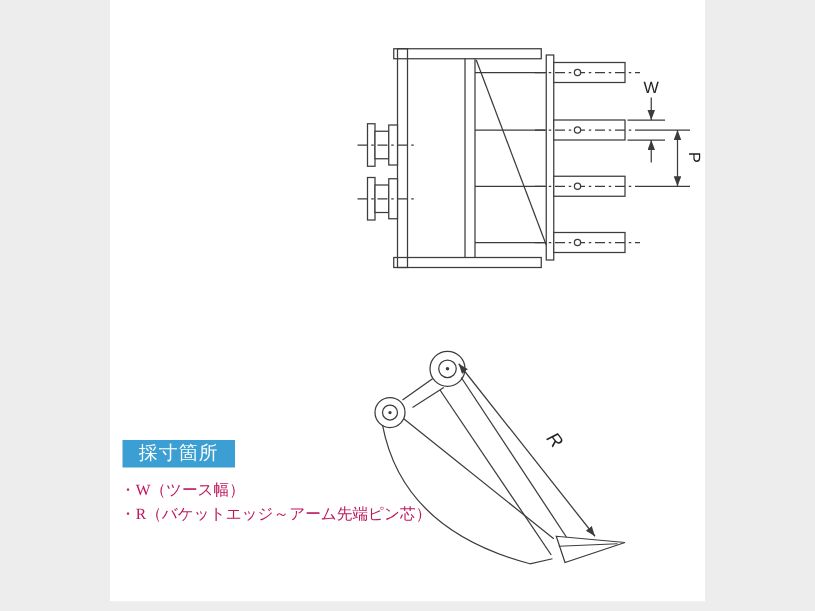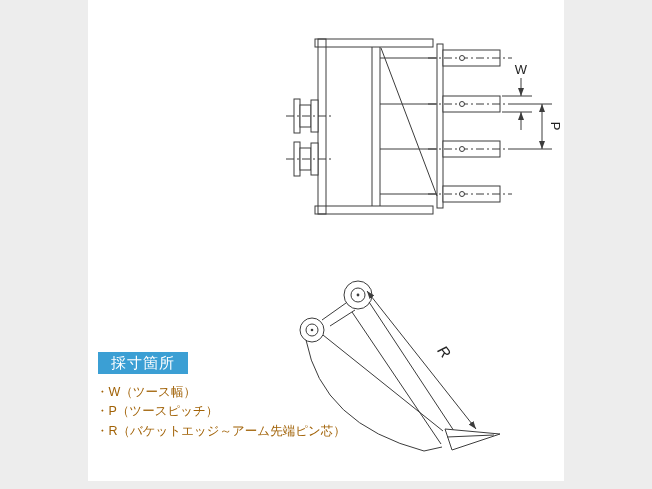--- a/index.html
+++ b/index.html
@@ -14,21 +14,21 @@
   }
   svg.canvas{position:absolute;left:0;top:0;width:652px;height:489px;}
   .badge{
     position:absolute;left:98px;top:352px;
     background:#3b9fd4;color:#ffffff;
     font-size:15px;line-height:20px;padding:1px 13px;
     letter-spacing:1px;
   }
   .legend{
     position:absolute;left:96px;top:383px;
-    font-size:12.5px;color:#a16207;line-height:1.55;
+    font-size:12.5px;color:#be185d;line-height:1.55;font-family:Liberation Serif, serif;
   }
   .legend div{white-space:nowrap;}
   text{font-family:"Liberation Sans","DejaVu Sans",sans-serif;}
   .dimlabel{font-size:13px;fill:#222;}
   .dimlabel-r{font-size:15px;fill:#222;font-style:italic;}
 </style>
 </head>
 <body>
 
 <div class="panel"></div>
@@ -129,15 +129,14 @@
     </g>
   </g>
 
   <text class="dimlabel-r" x="440" y="355" text-anchor="middle" transform="rotate(52 440 355)">R</text>
 </svg>
 
 <div class="badge">採寸箇所</div>
 
 <div class="legend">
   <div>・W（ツース幅）</div>
-  <div>・P（ツースピッチ）</div>
   <div>・R（バケットエッジ～アーム先端ピン芯）</div>
 </div>
 
 </body></html>

